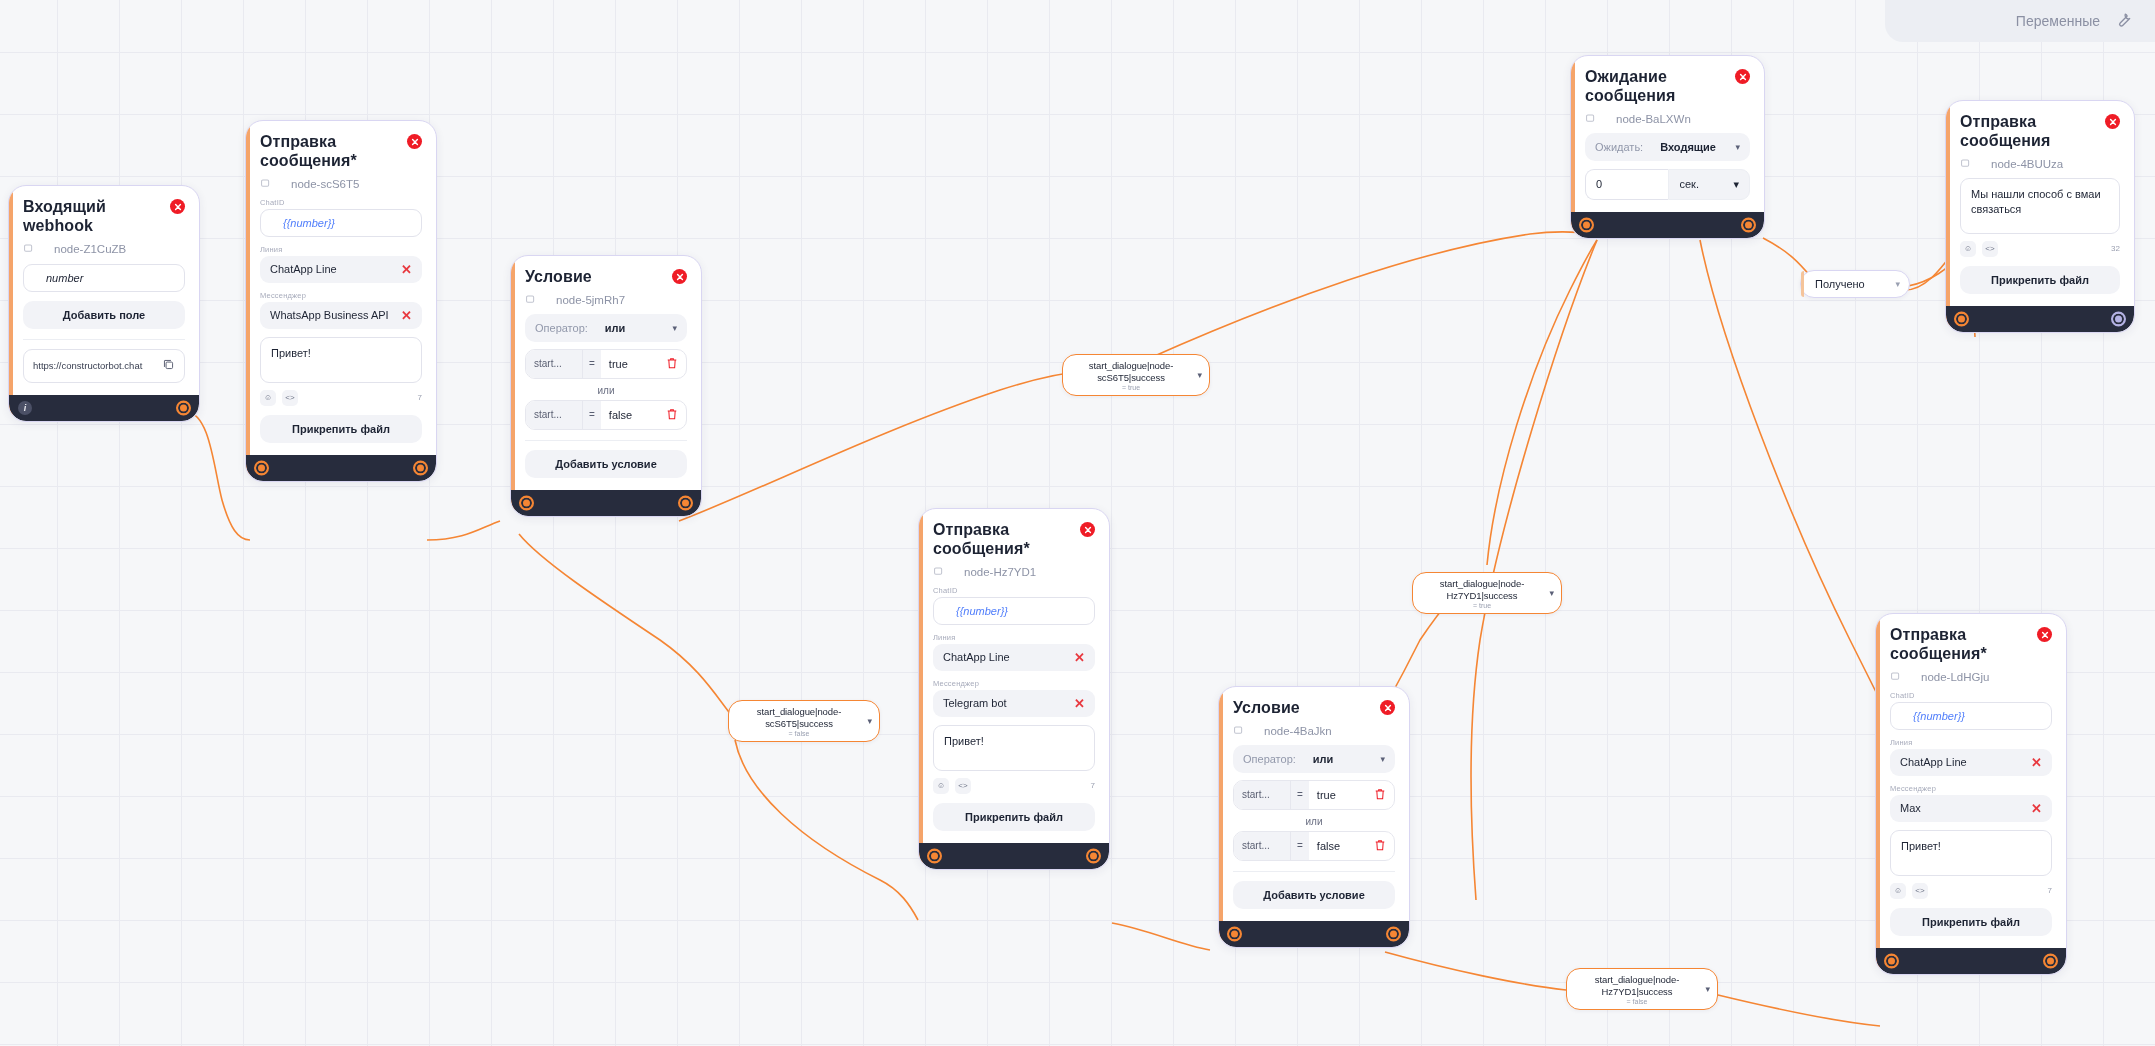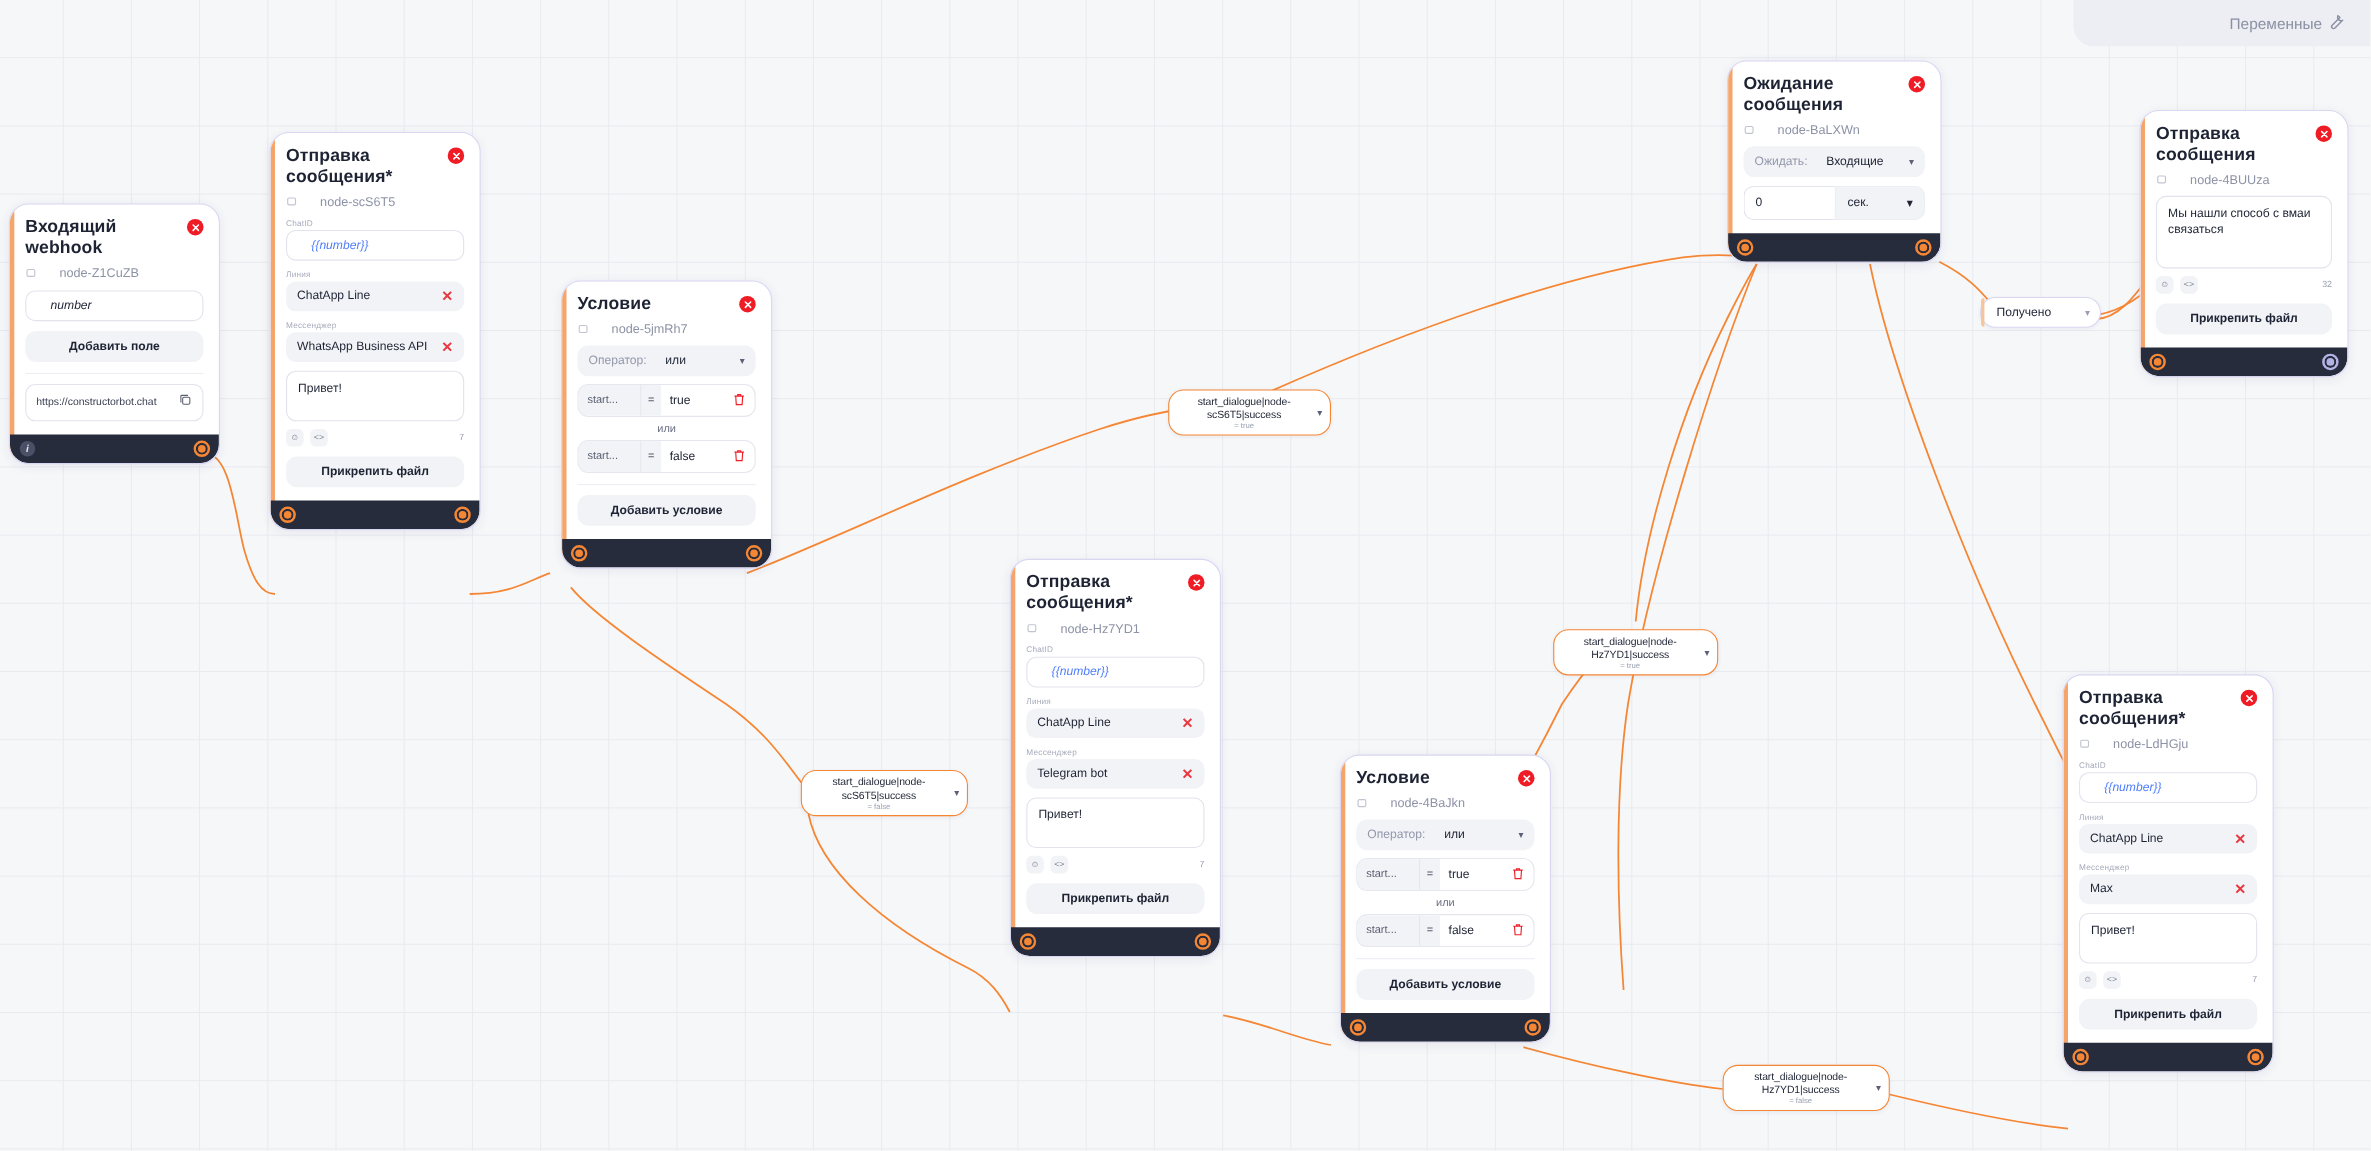--- a/index.html
+++ b/index.html
@@ -74,21 +74,21 @@
     padding: 7px 10px; font-size: 11px; color: #1d2333;
     display: flex; align-items: center; justify-content: space-between;
     min-height: 26px;
   }
   .pill .xmark { color: #e8383f; font-size: 13px; font-weight: bold; line-height: 1; }
   .textarea {
     border: 1px solid #e2e3ec; border-radius: 9px;
     padding: 8px 10px; font-size: 11px; color: #1d2333;
     height: 46px; margin-top: 8px; line-height: 1.35;
   }
-  .ta-tall { height: 66px; }
+  .ta-tall { height: 56px; }
   .tools-row {
     display: flex; align-items: center; justify-content: space-between;
     margin-top: 7px;
   }
   .tools-left { display: flex; gap: 6px; }
   .tool-btn {
     width: 16px; height: 16px; border-radius: 5px; background: #f2f3f7;
     display: flex; align-items: center; justify-content: center;
     font-size: 8px; color: #707689;
   }
@@ -119,21 +119,21 @@
     color: #e8e9ee; font-size: 9px; font-style: italic; font-weight: bold;
   }
 
   
   .sel-pill {
     background: #f2f3f7; border-radius: 10px;
     padding: 8px 10px; display: flex; align-items: center; gap: 17px;
     font-size: 11px; margin-top: 4px;
   }
   .sel-pill .k { color: #9298ab; }
-  .sel-pill .v { color: #1d2333; font-weight: normal; }
+  .sel-pill .v { color: #1d2333; font-weight: bold; }
   .sel-pill .caret { margin-left: auto; color: #5b6077; font-size: 9px; }
 
   .cond-row {
     display: flex; align-items: stretch; border: 1px solid #e6e7ee;
     border-radius: 10px; overflow: hidden; margin-top: 7px; background: #fff;
   }
   .cond-row .c-left {
     background: #f2f3f7; padding: 8px 8px; font-size: 10px; color: #5a5f72;
     display: flex; align-items: center; min-width: 56px;
   }
@@ -197,21 +197,21 @@
     position: absolute; right: 9px; top: 50%; transform: translateY(-50%);
     color: #9aa0b1; font-size: 9px;
   }
 
   
   .vars-bar {
     position: absolute; top: 0; right: 0;
     height: 42px; width: 270px;
     background: #eceef3; border-radius: 0 0 0 18px;
     display: flex; align-items: center; justify-content: flex-end;
-    gap: 2px; padding-right: 22px;
+    gap: 13px; padding-right: 22px;
   }
   .vars-bar .vb-text { font-size: 14px; color: #8b90a3; }
 </style>
 </head>
 <body>
 
 <div id="canvas">
 
   <svg id="edges" viewBox="0 0 2155 1046">
     <g fill="none" stroke="#f58634" stroke-width="1.6">

